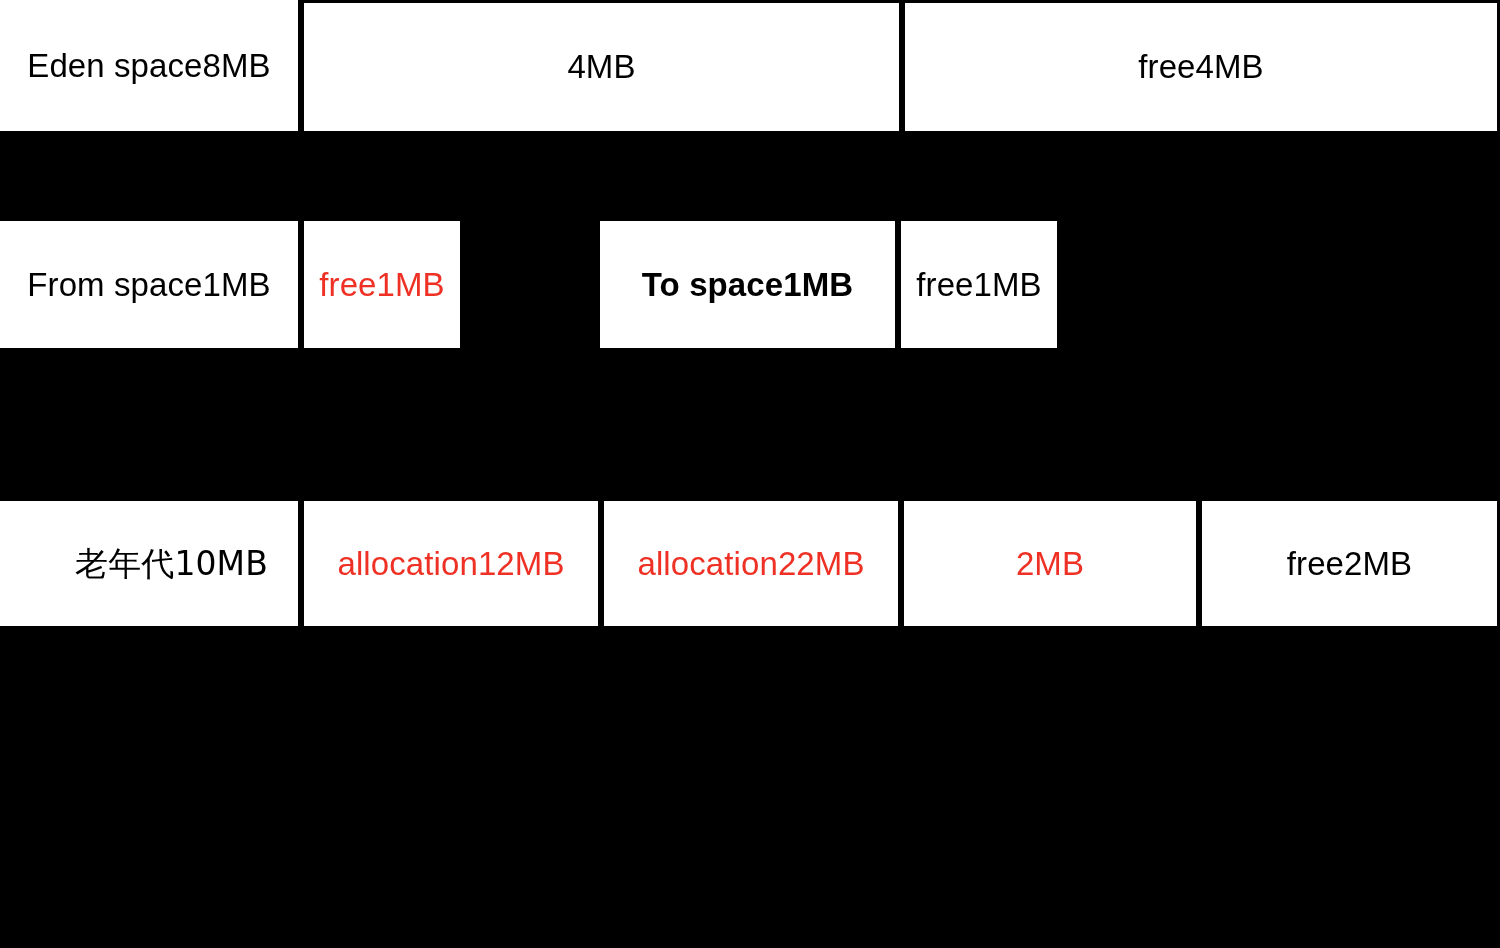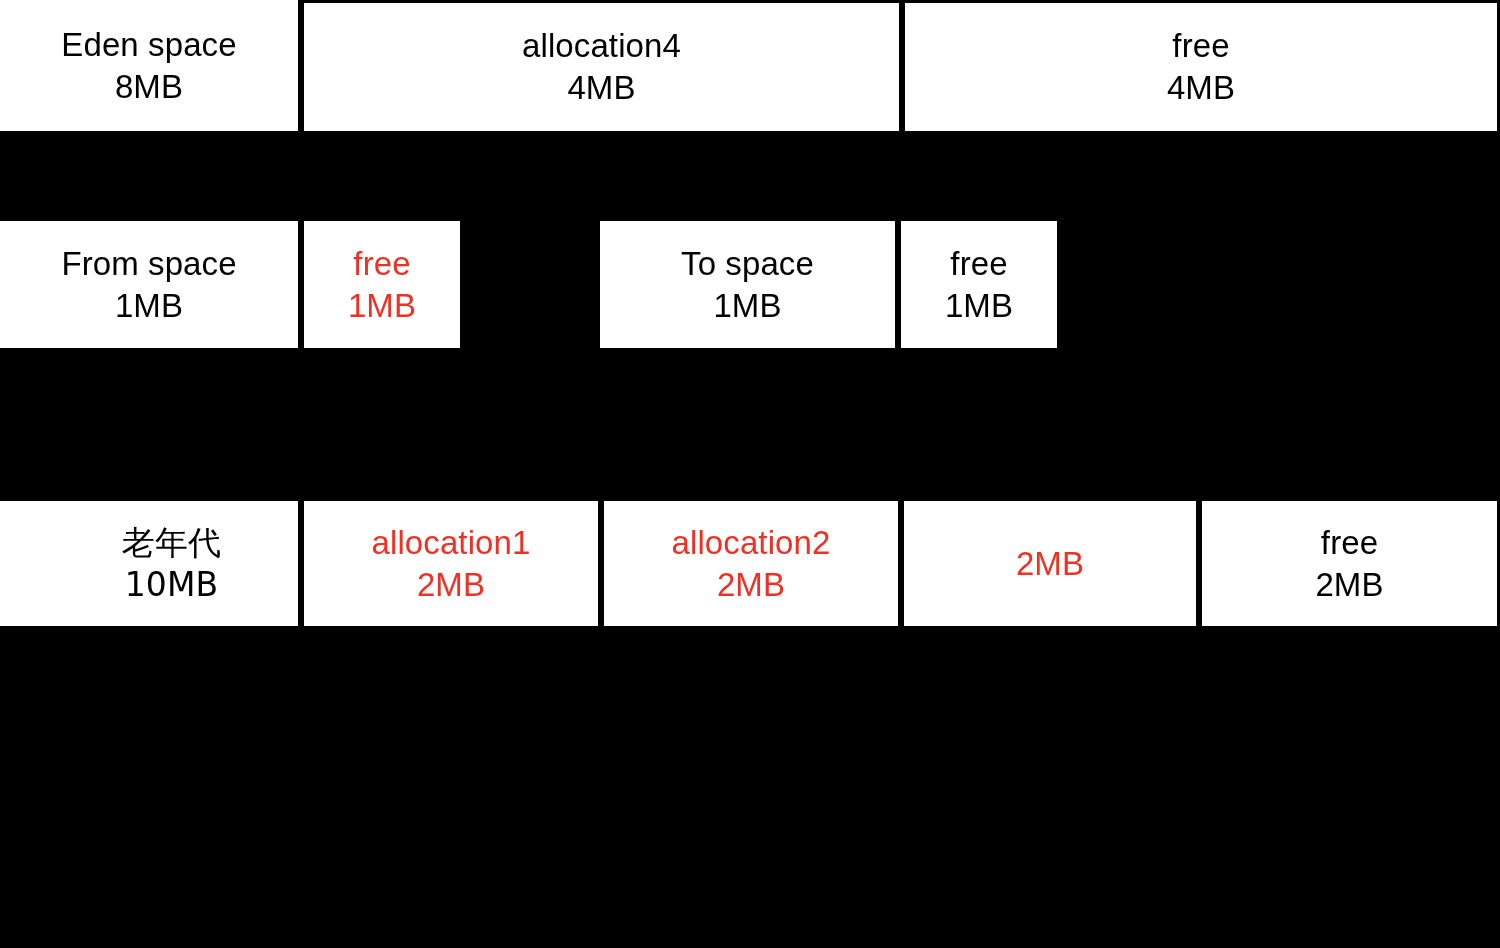--- a/index.html
+++ b/index.html
@@ -25,21 +25,21 @@
     position: absolute;
     display: flex;
     align-items: stretch;
   }
 
   .cell {
     background: #ffffff;
     border: 3px solid #000000;
     box-sizing: border-box;
     display: flex;
-    flex-direction: column;
+    flex-direction: row;
     align-items: center;
     justify-content: center;
     color: #000000;
     font-size: 33px;
     line-height: 1.27;
     letter-spacing: 0.1px;
     text-align: center;
     white-space: nowrap;
   }
 
@@ -59,21 +59,21 @@
   #row-eden { left: 0px; top: 0px; width: 1500px; height: 134px; }
   #cell-eden        { width: 301px; }
   #cell-allocation4 { width: 601px; }
   #cell-eden-free   { width: 598px; }
 
   
   #row-survivor { left: 0px; top: 218px; width: 1500px; height: 133px; }
   #cell-from       { width: 301px; }
   #cell-from-free  { width: 162px; }
   #spacer-survivor { width: 134px; background: transparent; border: none; }
-  #cell-to         { width: 301px; }
+  #cell-to         { width: 301px; font-weight: bold; }
   #cell-to-free    { width: 162px; }
 
   
   #row-old { left: 0px; top: 498px; width: 1500px; height: 131px; }
   #cell-old          { width: 301px; padding-left: 45px; }
   #cell-allocation1  { width: 300px; text-align: center; }
   #cell-allocation2  { width: 300px; }
   #cell-allocation3  { width: 298px; }
   #cell-old-free     { width: 301px; }
 </style>
@@ -83,21 +83,20 @@
 <div class="canvas">
 
   <div class="row" id="row-eden">
 
     <div class="cell clip-left clip-top" id="cell-eden">
       <span class="line">Eden space</span>
       <span class="line">8MB</span>
     </div>
 
     <div class="cell" id="cell-allocation4">
-      <span class="line">allocation4</span>
       <span class="line">4MB</span>
     </div>
 
     <div class="cell" id="cell-eden-free">
       <span class="line">free</span>
       <span class="line">4MB</span>
     </div>
 
   </div>
 

